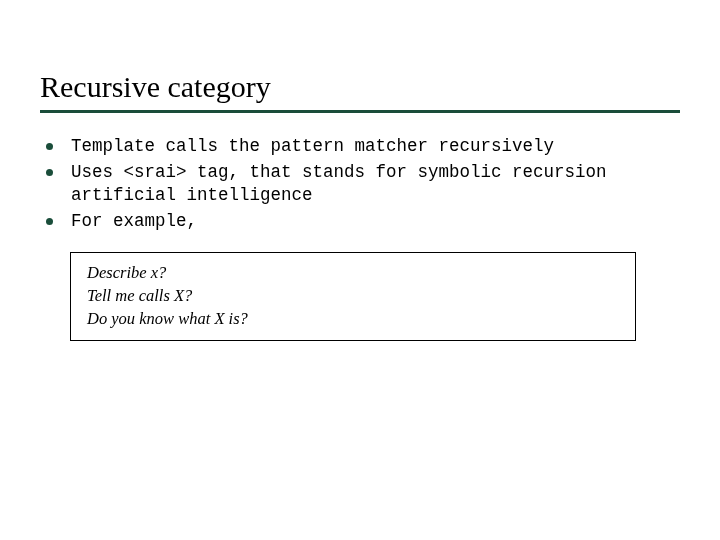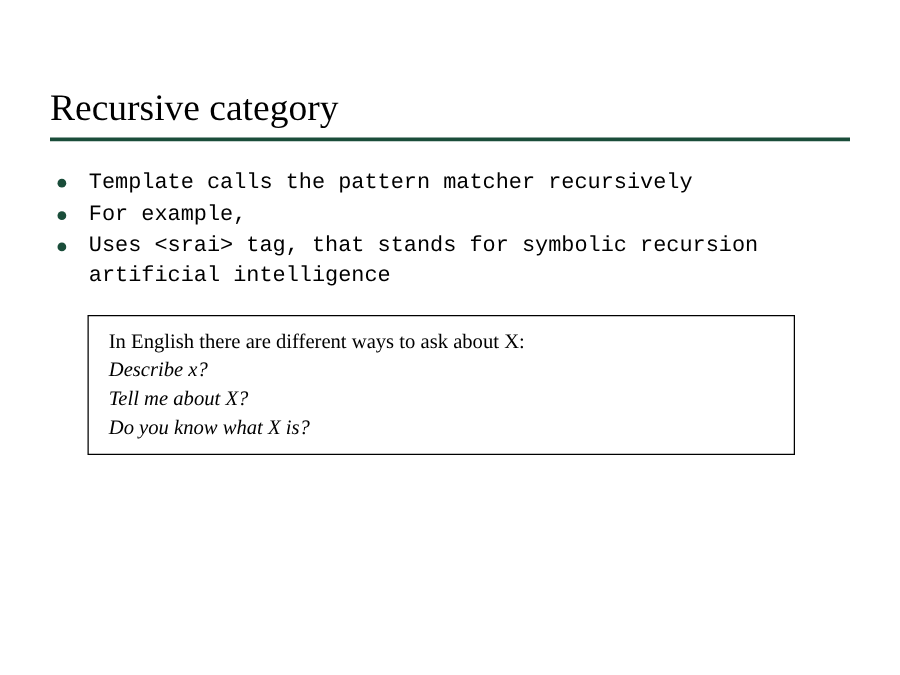--- a/index.html
+++ b/index.html
@@ -71,28 +71,27 @@
   <h1 class="title">Recursive category</h1>
   <div class="title-rule"></div>
 
   <ul class="bullets">
     <li>
       <span class="bullet-dot"></span>
       <span class="bullet-text">Template calls the pattern matcher recursively</span>
     </li>
     <li>
       <span class="bullet-dot"></span>
-      <span class="bullet-text">For example,</span>
+      <span class="bullet-text">Uses &lt;srai&gt; tag, that stands for symbolic recursion artificial intelligence</span>
     </li>
     <li>
       <span class="bullet-dot"></span>
-      <span class="bullet-text">Uses &lt;srai&gt; tag, that stands for symbolic recursion artificial intelligence</span>
+      <span class="bullet-text">For example,</span>
     </li>
   </ul>
 
   <div class="example-box">
-    <span class="line">In English there are different ways to ask about X:</span>
     <span class="line italic">Describe x?</span>
-    <span class="line italic">Tell me about X?</span>
+    <span class="line italic">Tell me calls X?</span>
     <span class="line italic">Do you know what X is?</span>
   </div>
 
 </div>
 
 </body></html>

